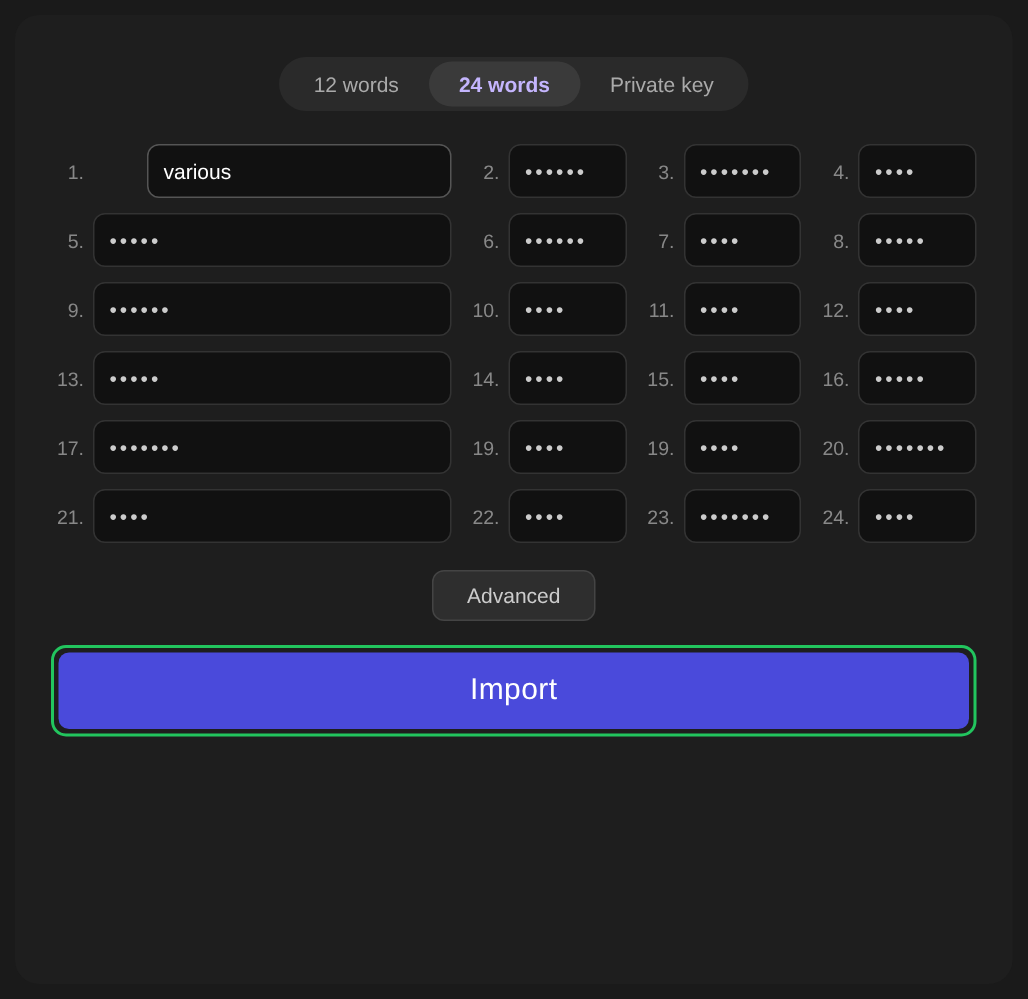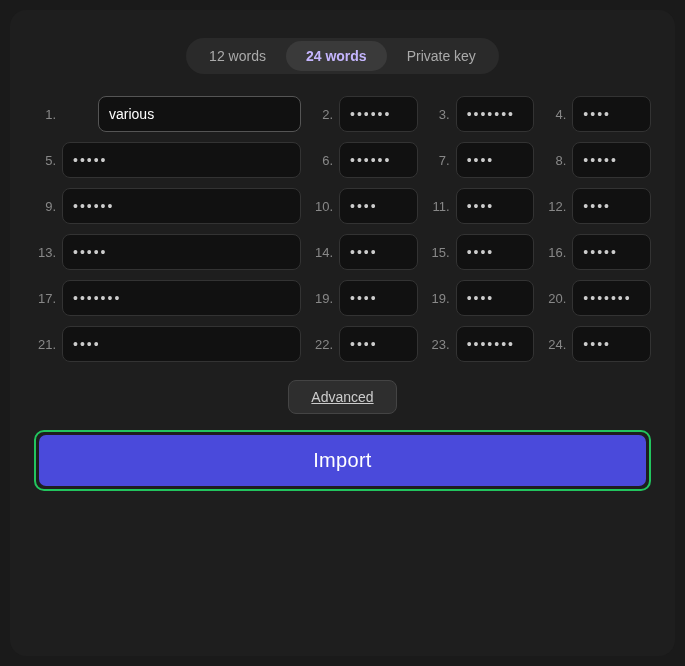--- a/index.html
+++ b/index.html
@@ -86,21 +86,20 @@
     }
     .advanced-btn {
       background: #2e2e2e;
       border: 1px solid #444;
       border-radius: 8px;
       color: #ccc;
       font-size: 14px;
       padding: 8px 22px;
       cursor: pointer;
       margin-bottom: 16px;
-      text-decoration: underline;
     }
     .import-btn-wrapper {
       width: 100%;
       border: 2.5px solid #22c55e;
       border-radius: 10px;
       padding: 3px;
     }
     .import-btn {
       width: 100%;
       background: #4a4adb;

